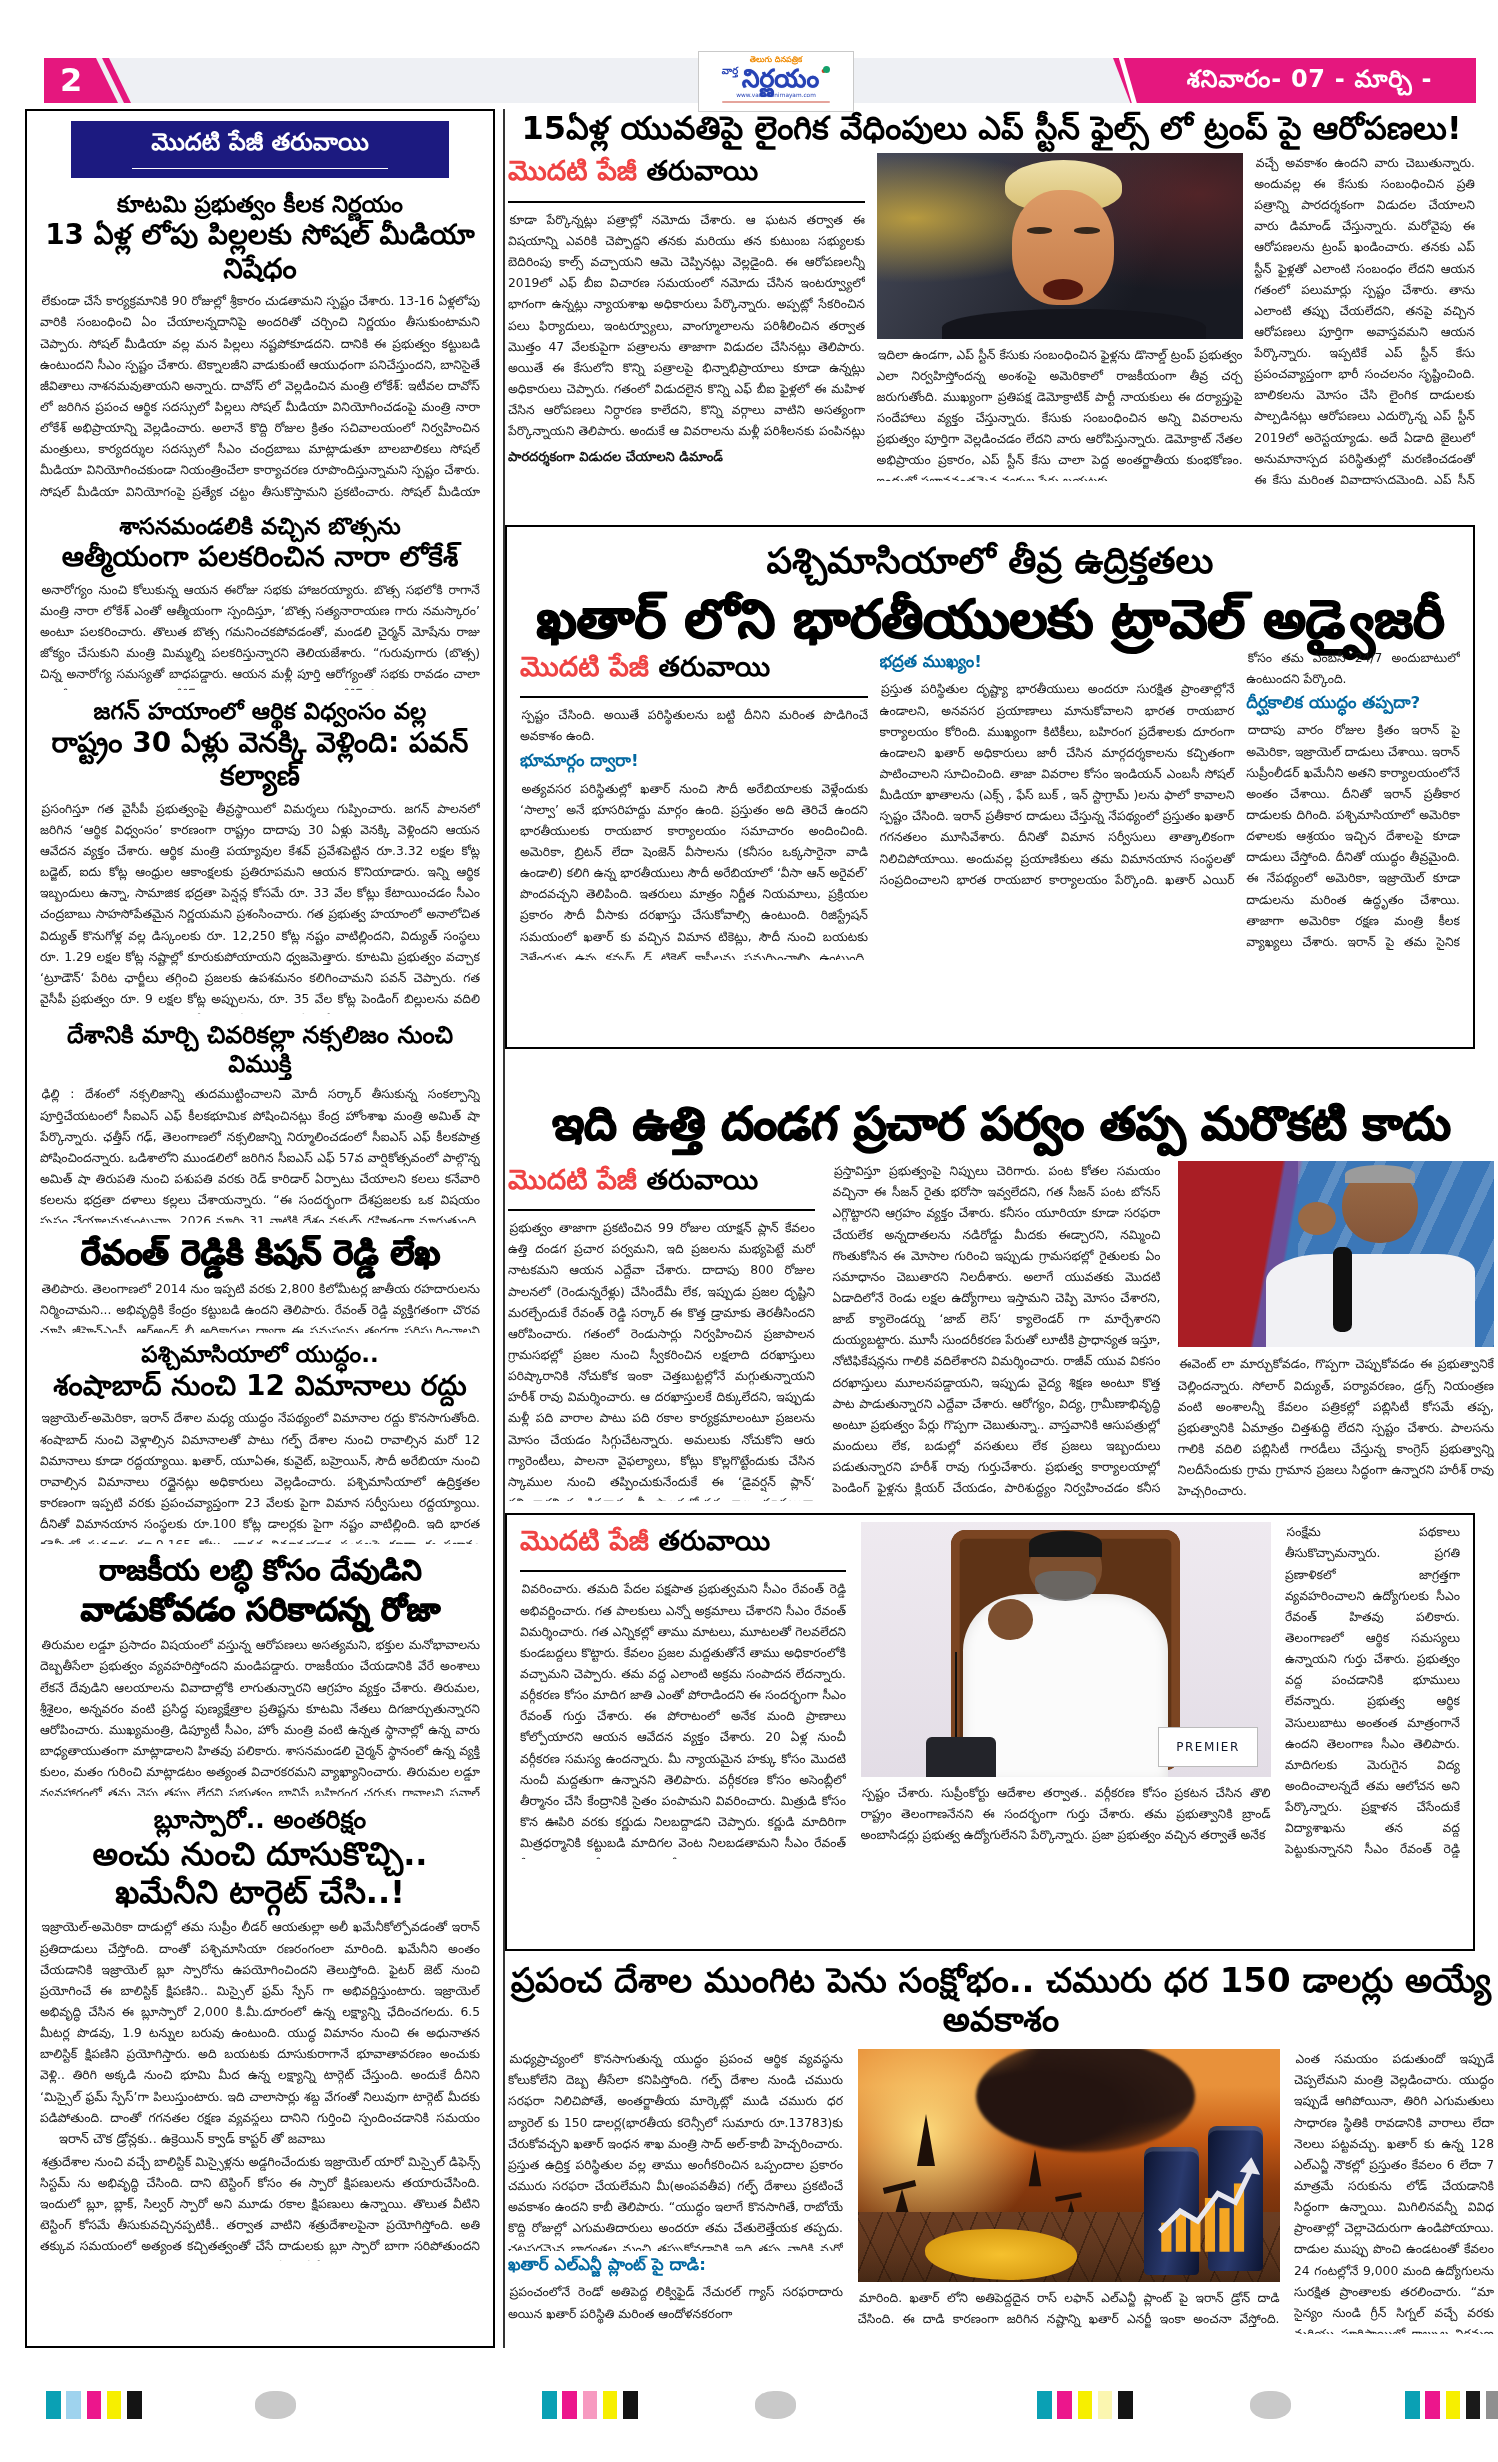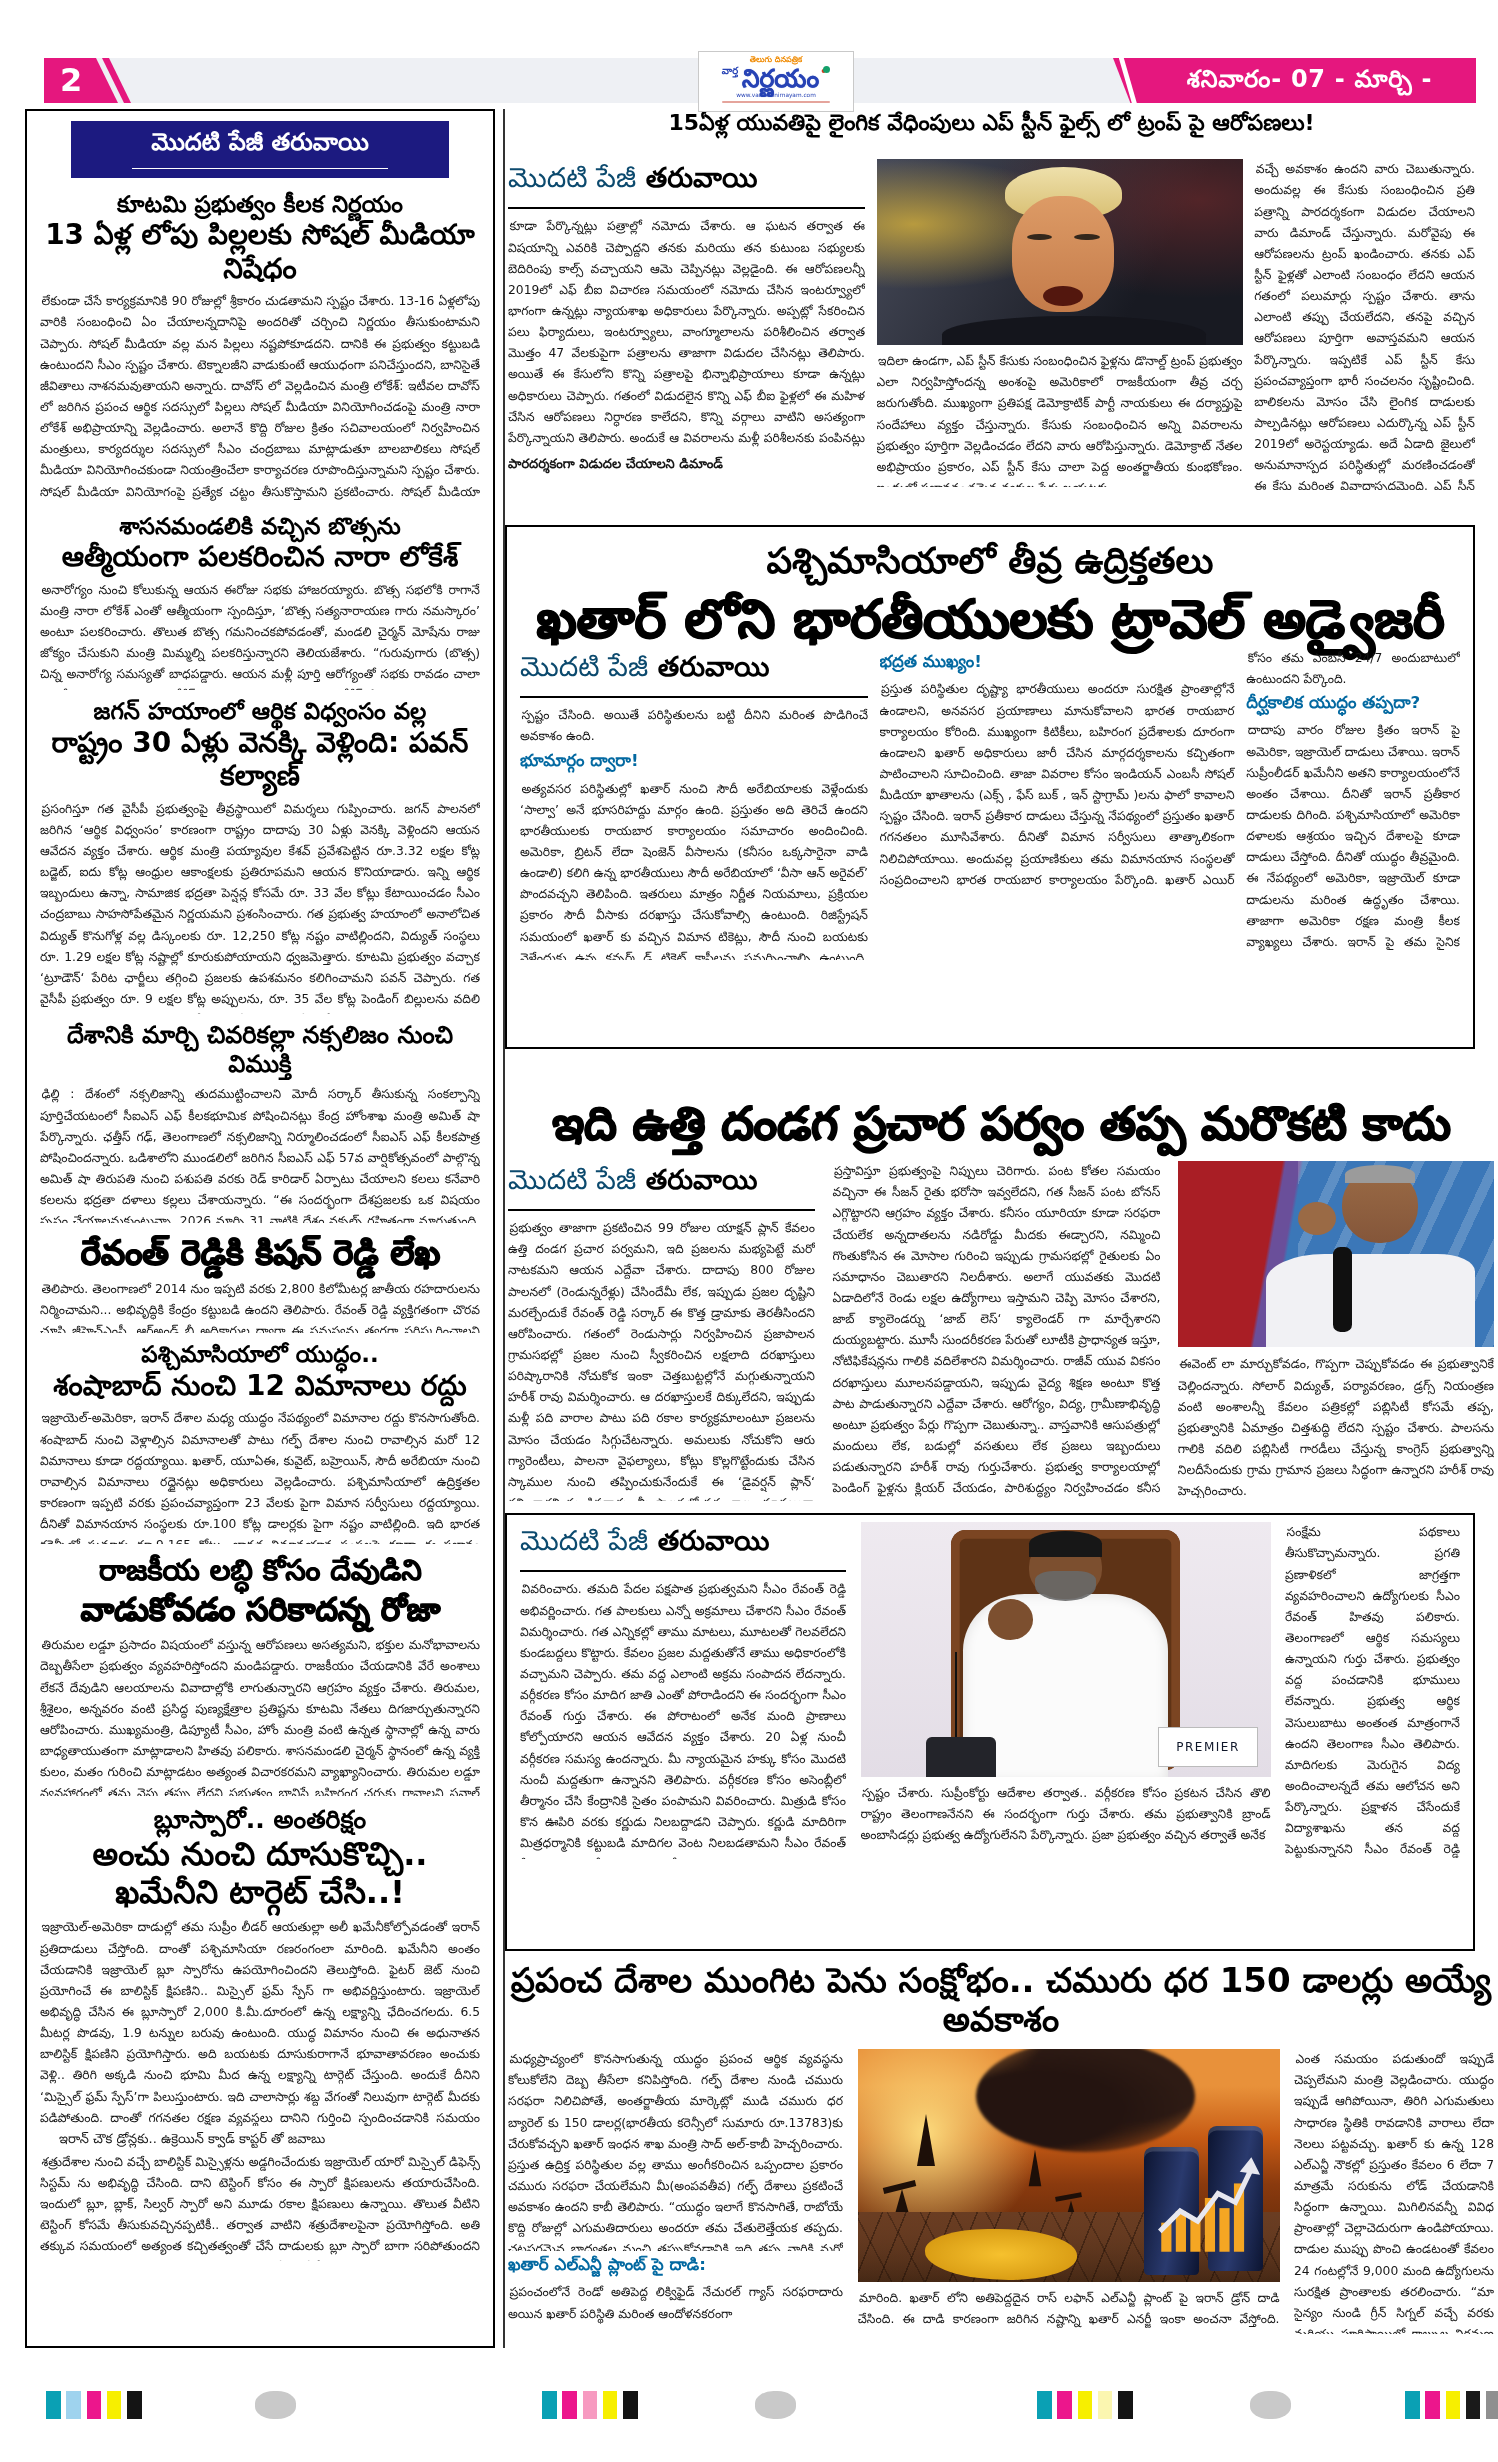--- a/index.html
+++ b/index.html
@@ -33,21 +33,21 @@
   .dispkick{font-size:29px;font-weight:900;text-align:center;line-height:1.3;color:#000;text-shadow:0.7px 0 #000;}
   .disphead{font-size:32px;font-weight:900;text-align:center;line-height:1.25;margin-bottom:5.8px;color:#000;text-shadow:1.1px 0 #000,0 0.7px #000;}
   .btxt{font-size:12.3px;line-height:1.72;text-align:justify;overflow:hidden;margin:0 0 7.3px;}
   .btxt::first-letter{padding-left:1.5px;}
   
   .bighead{font-weight:bold;text-align:center;color:#000;line-height:1.15;}
   .xhead{font-weight:900;text-align:center;color:#000;text-shadow:1.5px 0 #000,0 0.7px #000;line-height:1.12;}
   .row{display:flex;gap:11.6px;}
   .col{overflow:hidden;}
   .cont{border-bottom:2.2px solid #000;padding:1.5px 0 7.3px;margin-bottom:7.3px;white-space:nowrap;overflow:hidden;}
-  .cont .r{color:#0c4a6e;font-size:27.6px;font-weight:normal;}
+  .cont .r{color:#ef4444;font-size:27.6px;font-weight:bold;}
   .cont .b{color:#000;font-size:27.6px;font-weight:bold;}
   .sub{font-size:16.7px;font-weight:bold;margin:2.9px 0 4.4px;color:#0369a1;}
   .boldline{font-size:13px;font-weight:bold;margin-top:4.4px;}
   .boxed{border:2.9px solid #000;box-sizing:border-box;padding:7.3px 13px;overflow:hidden;}
   .photo{position:relative;overflow:hidden;}
   
   .photo-trump{background:radial-gradient(ellipse at 10% 35%,rgba(205,170,60,.85),transparent 38%),radial-gradient(ellipse at 88% 22%,rgba(130,45,45,.55),transparent 48%),linear-gradient(120deg,#474b5a,#181a22 72%);}
   .t-hair{position:absolute;left:35%;top:4%;width:32%;height:28%;background:linear-gradient(#eee0ab,#d8bf72);border-radius:55% 55% 45% 45%;}
   .t-face{position:absolute;left:37%;top:20%;width:28%;height:62%;background:linear-gradient(#dd9b66,#c47b4a);border-radius:46% 46% 44% 44%;}
   .t-eye{position:absolute;width:7%;height:3.5%;background:#33271c;border-radius:50%;}
@@ -164,21 +164,21 @@
     <div class="kick" style="font-size:25px">బ్లూస్పారో.. అంతరిక్షం</div>
     <div class="head2" style="font-size:32px">అంచు నుంచి దూసుకొచ్చి.. ఖమేనీని టార్గెట్ చేసి..!</div>
     <p class="btxt" style="height:209px;margin-bottom:2.9px">ఇజ్రాయెల్-అమెరికా దాడుల్లో తమ సుప్రీం లీడర్ ఆయతుల్లా అలీ ఖమేనీకోల్పోవడంతో ఇరాన్ ప్రతిదాడులు చేస్తోంది. దాంతో పశ్చిమాసియా రణరంగంలా మారింది. ఖమేనీని అంతం చేయడానికి ఇజ్రాయెల్ బ్లూ స్పారోను ఉపయోగించిందని తెలుస్తోంది. ఫైటర్ జెట్ నుంచి ప్రయోగించే ఈ బాలిస్టిక్ క్షిపణిని.. మిస్సైల్ ఫ్రమ్ స్పేస్ గా అభివర్ణిస్తుంటారు. ఇజ్రాయెల్ అభివృద్ధి చేసిన ఈ బ్లూస్పారో 2,000 కి.మీ.దూరంలో ఉన్న లక్ష్యాన్ని ఛేదించగలదు. 6.5 మీటర్ల పొడవు, 1.9 టన్నుల బరువు ఉంటుంది. యుద్ధ విమానం నుంచి ఈ అధునాతన బాలిస్టిక్ క్షిపణిని ప్రయోగిస్తారు. అది బయటకు దూసుకురాగానే భూవాతావరణం అంచుకు వెళ్లి.. తిరిగి అక్కడి నుంచి భూమి మీద ఉన్న లక్ష్యాన్ని టార్గెట్ చేస్తుంది. అందుకే దీనిని ‘మిస్సైల్ ఫ్రమ్ స్పేస్’గా పిలుస్తుంటారు. ఇది చాలాసార్లు శబ్ద వేగంతో నిలువుగా టార్గెట్ మీదకు పడిపోతుంది. దాంతో గగనతల రక్షణ వ్యవస్థలు దానిని గుర్తించి స్పందించడానికి సమయం ఉండదు. ఆ వ్యవస్థలు పైనుంచి నిటారుగా వచ్చే వాటిని అంత సులభంగా గుర్తించలేవు.</p>
     <div class="boldline" style="font-weight:normal;padding-left:19px">ఇరాన్ చౌక డ్రోన్లకు.. ఉక్రెయిన్ క్వాడ్ కాప్టర్ తో జవాబు</div>
     <p class="btxt" style="height:109px;margin-top:2.9px">శత్రుదేశాల నుంచి వచ్చే బాలిస్టిక్ మిస్సైళ్లను అడ్డగించేందుకు ఇజ్రాయెల్ యారో మిస్సైల్ డిఫెన్స్ సిస్టమ్ ను అభివృద్ధి చేసింది. దాని టెస్టింగ్ కోసం ఈ స్పారో క్షిపణులను తయారుచేసింది. ఇందులో బ్లూ, బ్లాక్, సిల్వర్ స్పారో అని మూడు రకాల క్షిపణులు ఉన్నాయి. తొలుత వీటిని టెస్టింగ్ కోసమే తీసుకువచ్చినప్పటికీ.. తర్వాత వాటిని శత్రుదేశాలపైనా ప్రయోగిస్తోంది. అతి తక్కువ సమయంలో అత్యంత కచ్చితత్వంతో చేసే దాడులకు బ్లూ స్పారో బాగా సరిపోతుందని రక్షణరంగ నిపుణులు చెప్తున్నారు. ఇప్పుడు ఇదే ఖమేనీ సహా ఇతర ఉన్నతాధికారులు సమావేశమైన కాంపౌండ్ ను ఢీకొట్టింది. ఫిబ్రవరి 28 ఉదయం 7.30గంటల సమయంలో ఇజ్రాయెలీ ఎఫ్-15 యుద్ద విమానాలు, ఇతర ఎయిర్ క్రాఫ్ట్ లను</p>
   </div>
  </div>
 </div>
 
 <div class="abs" style="left:508px;top:110px;width:967px;height:410px;overflow:hidden">
-  <div class="bighead" style="font-size:22px;margin-bottom:24px">15ఏళ్ల యువతిపై లైంగిక వేధింపులు ఎప్ స్టీన్ ఫైల్స్ లో ట్రంప్ పై ఆరోపణలు!</div>
+  <div class="bighead" style="font-size:32px;margin-bottom:6px">15ఏళ్ల యువతిపై లైంగిక వేధింపులు ఎప్ స్టీన్ ఫైల్స్ లో ట్రంప్ పై ఆరోపణలు!</div>
   <div class="row">
     <div class="col" style="flex:0 0 357px;height:332px">
       <div class="cont"><span class="r">మొదటి పేజీ</span><span class="b"> తరువాయి</span></div>
       <p class="btxt" style="height:232px">కూడా పేర్కొన్నట్లు పత్రాల్లో నమోదు చేశారు. ఆ ఘటన తర్వాత ఈ విషయాన్ని ఎవరికి చెప్పొద్దని తనకు మరియు తన కుటుంబ సభ్యులకు బెదిరింపు కాల్స్ వచ్చాయని ఆమె చెప్పినట్లు వెల్లడైంది. ఈ ఆరోపణలన్నీ 2019లో ఎఫ్ బీఐ విచారణ సమయంలో నమోదు చేసిన ఇంటర్వ్యూలో భాగంగా ఉన్నట్లు న్యాయశాఖ అధికారులు పేర్కొన్నారు. అప్పట్లో సేకరించిన పలు ఫిర్యాదులు, ఇంటర్వ్యూలు, వాంగ్మూలాలను పరిశీలించిన తర్వాత మొత్తం 47 వేలకుపైగా పత్రాలను తాజాగా విడుదల చేసినట్లు తెలిపారు. అయితే ఈ కేసులోని కొన్ని పత్రాలపై భిన్నాభిప్రాయాలు కూడా ఉన్నట్లు అధికారులు చెప్పారు. గతంలో విడుదలైన కొన్ని ఎఫ్ బీఐ ఫైళ్లలో ఈ మహిళ చేసిన ఆరోపణలు నిర్ధారణ కాలేదని, కొన్ని వర్గాలు వాటిని అసత్యంగా పేర్కొన్నాయని తెలిపారు. అందుకే ఆ వివరాలను మళ్లీ పరిశీలనకు పంపినట్లు పేర్కొన్నారు. అనంతరం తుది పరిశీలన పూర్తయిన తర్వాతే తాజా పత్రాలను ప్రజలకు అందుబాటులో ఉంచినట్లు న్యాయశాఖ వెల్లడించింది.</p>
       <div class="boldline">పారదర్శకంగా విడుదల చేయాలని డిమాండ్</div>
     </div>
     <div class="col" style="flex:0 0 366px;height:332px">
       <div class="photo photo-trump" style="width:366px;height:186px">
         <div class="t-hair"></div>
         <div class="t-face"></div>

